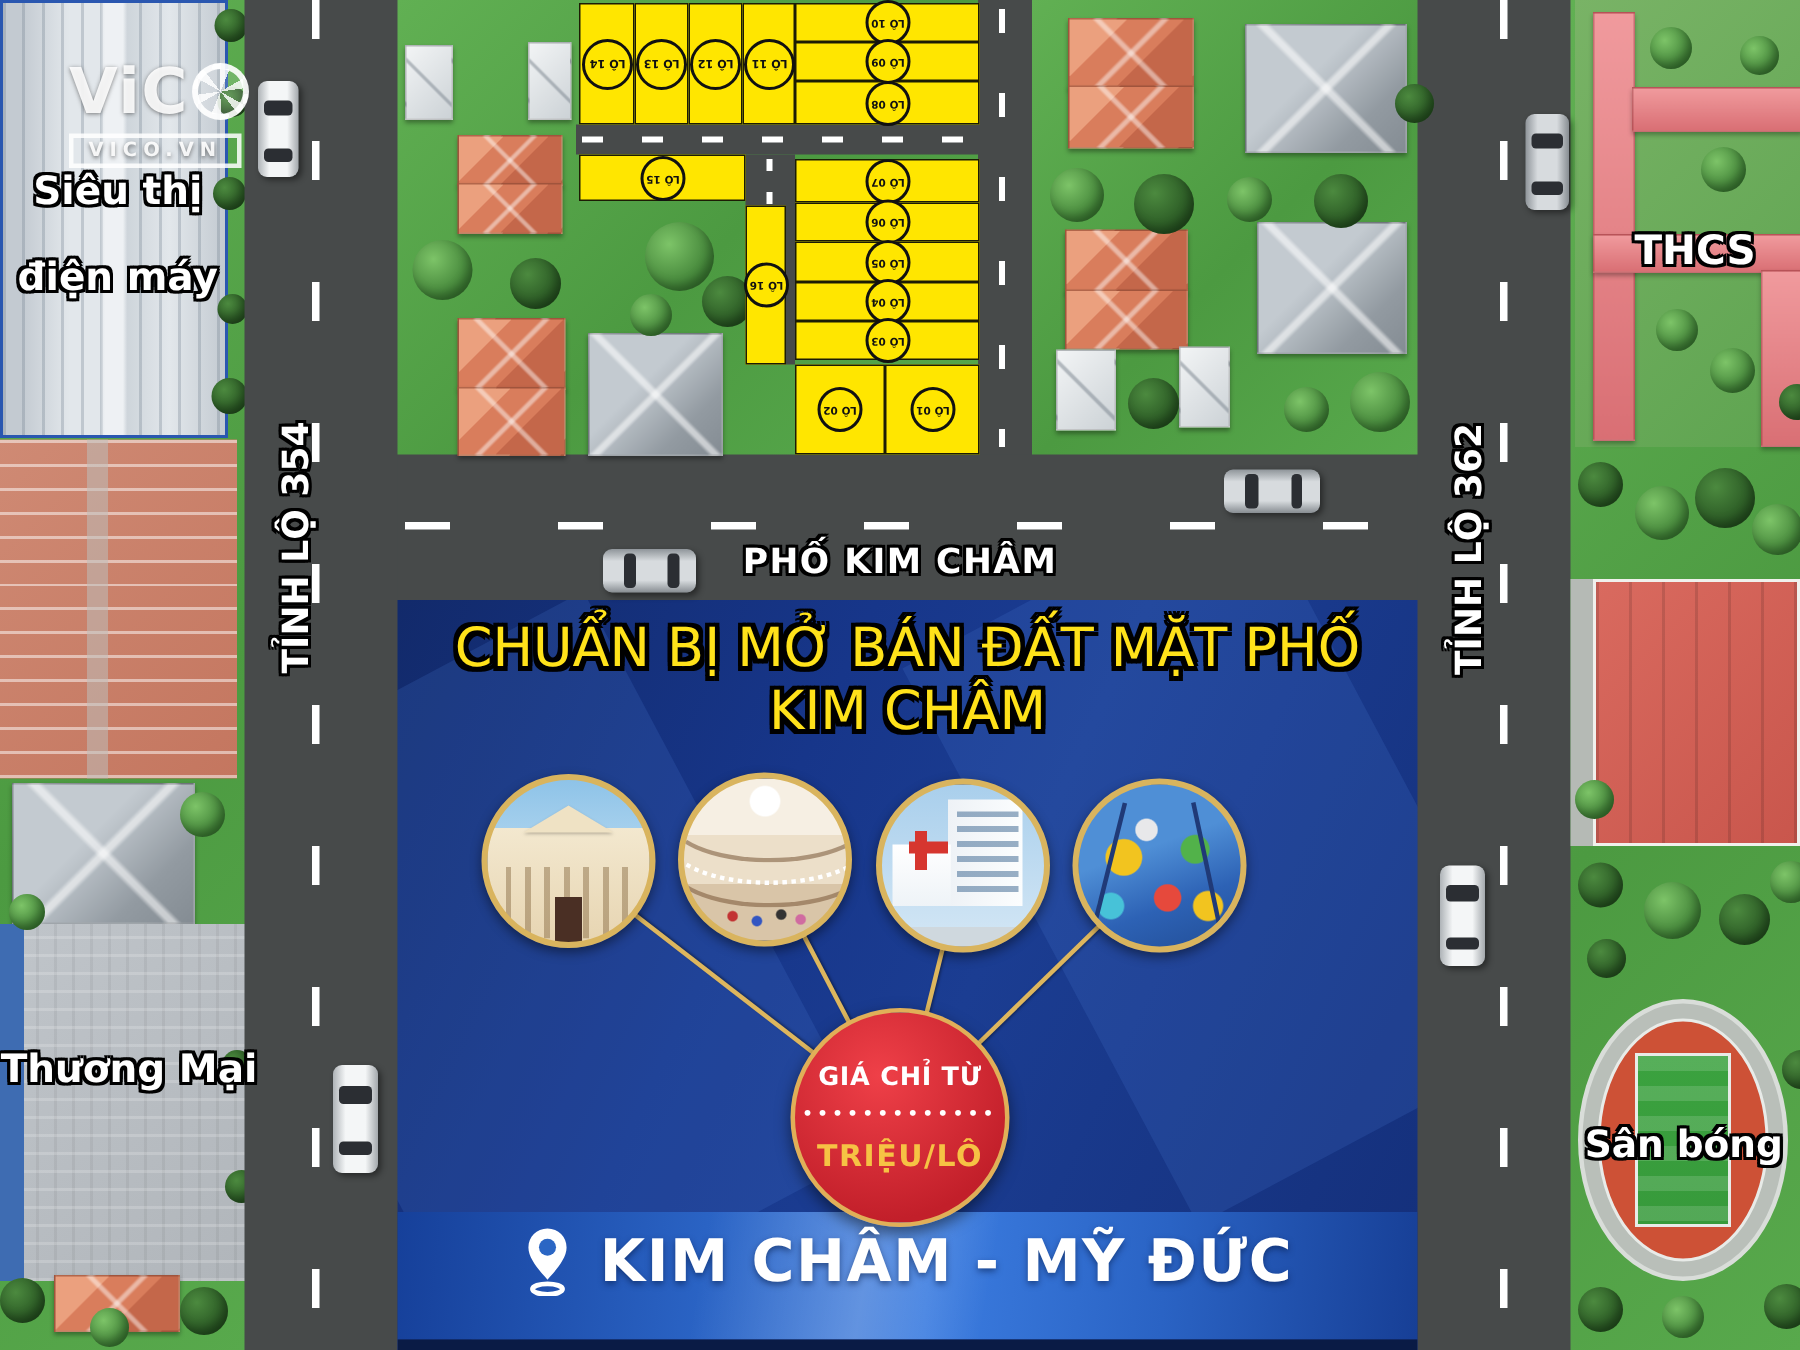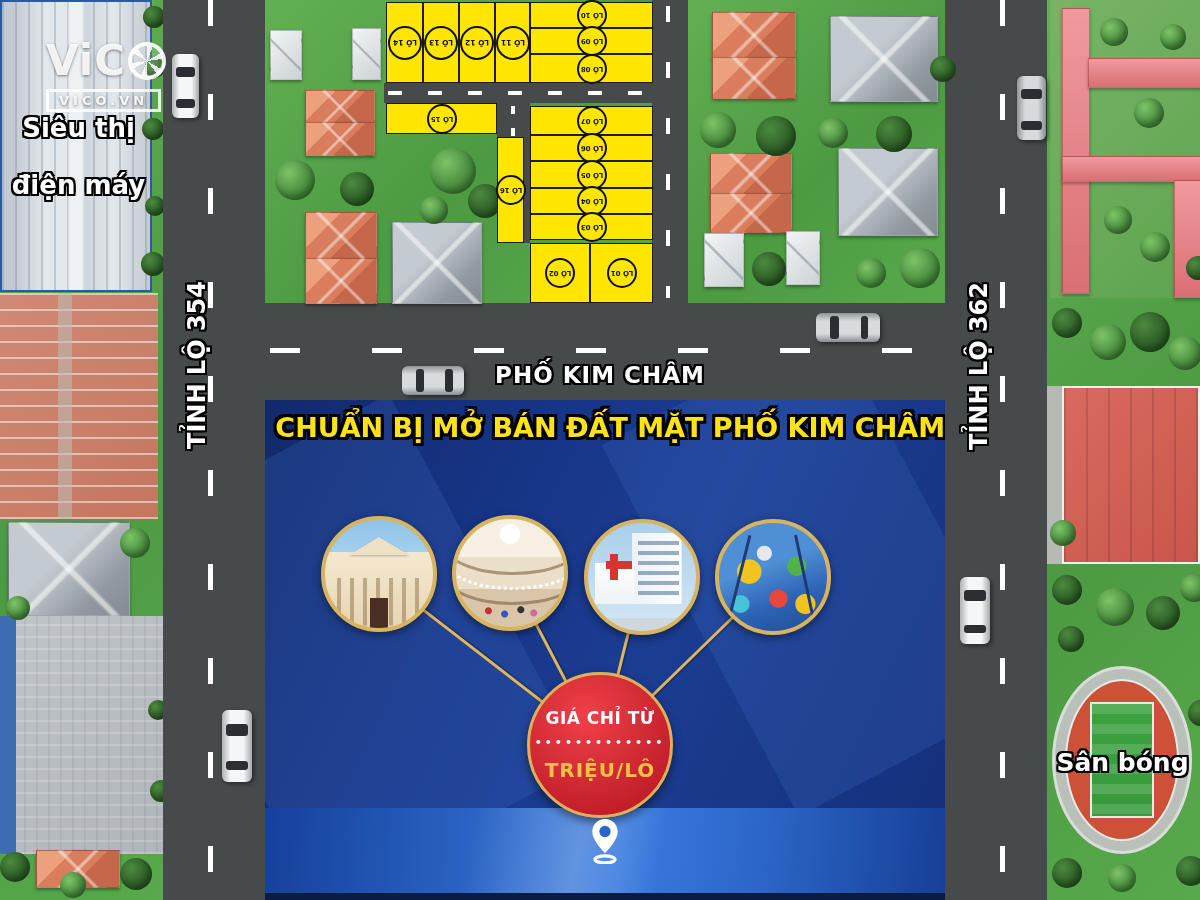--- a/index.html
+++ b/index.html
@@ -60,22 +60,22 @@
   .wm .brand{font-size:42px;font-weight:800;letter-spacing:1px;display:flex;align-items:center;}
   .wm .ap{display:inline-block;width:30px;height:30px;border-radius:50%;margin-left:2px;
       border:4px solid rgba(255,255,255,.9);
       background:repeating-conic-gradient(rgba(255,255,255,.85) 0 22deg,rgba(255,255,255,.15) 22deg 60deg);}
   .wm .dom{margin-top:4px;border:3px solid rgba(255,255,255,.85);padding:1px 10px;
       font-size:13px;font-weight:bold;letter-spacing:4px;display:inline-block;}
   
   .panel{position:absolute;left:265px;top:400px;width:680px;height:500px;overflow:hidden;
       background:linear-gradient(115deg,#122a6b 0%,#17368a 35%,#1b3d92 55%,#142f7a 100%);z-index:8;}
   .streak{position:absolute;background:rgba(80,130,215,.18);transform:rotate(-28deg);}
-  .panel-title{position:absolute;left:0;top:12px;width:100%;text-align:right;z-index:5;
-      color:#FFE21A;font-size:27px;font-weight:700;line-height:1.16;
+  .panel-title{position:absolute;left:0;top:12px;width:100%;text-align:center;z-index:5;
+      color:#FFE21A;font-size:36px;font-weight:400;line-height:1.16;
       text-shadow:-3px -3px 0 #000,3px -3px 0 #000,-3px 3px 0 #000,3px 3px 0 #000,
                   0 -3px 0 #000,0 3px 0 #000,-3px 0 0 #000,3px 0 0 #000;}
   .gold-line{position:absolute;height:3px;background:#DDB65E;transform-origin:0 50%;z-index:2;
       box-shadow:0 1px 2px rgba(0,0,0,.4);}
   .photo{position:absolute;width:116px;height:116px;border-radius:50%;z-index:3;
       border:4px solid #D9B45E;box-sizing:border-box;overflow:hidden;
       box-shadow:0 3px 8px rgba(0,0,0,.45);}
   .photo i{position:absolute;}
   .ph-gov{background:
       linear-gradient(#4a2f24,#4a2f24) 50% 100%/18px 30px no-repeat,
@@ -180,20 +180,21 @@
         <span class="ap"></span>
       </div>
     <div class="dom">VICO.VN</div>
   </div>
 
   <div class="maplabel" style="left:6px;top:100px;width:145px;font-size:26px;line-height:2.2;">
     <span>Siêu thị</span>
     <span>điện máy</span>
   </div>
   <div class="maplabel" style="left:0;top:682px;width:172px;font-size:26px;line-height:2.4;">
+    <span>Thương Mại</span>
   </div>
 
   <div class="road" style="left:163px;top:0;width:102px;height:900px;"></div>
   <div class="dash-v" style="left:208px;top:0;height:900px;"></div>
   <div class="maplabel" style="left:197px;top:365px;width:max-content;font-size:24px;transform:translate(-50%,-50%) rotate(-90deg);white-space:nowrap;">TỈNH LỘ 354</div>
 
   <div class="road" style="left:945px;top:0;width:102px;height:900px;"></div>
   <div class="dash-v" style="left:1000px;top:0;height:900px;"></div>
   <div class="maplabel" style="left:979px;top:366px;width:max-content;font-size:24px;transform:translate(-50%,-50%) rotate(-90deg);white-space:nowrap;">TỈNH LỘ 362</div>
 
@@ -332,20 +333,21 @@
   <div class="pink" style="left:1062px;top:8px;width:26px;height:284px;"></div>
   <div class="pink" style="left:1088px;top:58px;width:112px;height:28px;"></div>
   <div class="pink" style="left:1062px;top:156px;width:138px;height:24px;"></div>
   <div class="pink" style="left:1174px;top:180px;width:26px;height:116px;"></div>
   <b class="t" style="left:1100px;top:18px;width:28px;height:28px;"></b>
   <b class="t" style="left:1134px;top:98px;width:30px;height:30px;"></b>
   <b class="t" style="left:1160px;top:24px;width:26px;height:26px;"></b>
   <b class="t" style="left:1104px;top:206px;width:28px;height:28px;"></b>
   <b class="t" style="left:1140px;top:232px;width:30px;height:30px;"></b>
   <div class="maplabel" style="left:1060px;top:140px;width:140px;font-size:27px;line-height:2.1;z-index:31;">
+    <span>THCS</span>
   </div>
 
   <b class="t dk" style="left:1052px;top:308px;width:30px;height:30px;"></b>
   <b class="t" style="left:1090px;top:324px;width:36px;height:36px;"></b>
   <b class="t dk" style="left:1130px;top:312px;width:40px;height:40px;"></b>
   <b class="t" style="left:1168px;top:336px;width:34px;height:34px;"></b>
 
   <div class="abs" style="left:1047px;top:386px;width:15px;height:178px;background:#b5bab5;"></div>
   <div class="abs" style="left:1062px;top:386px;width:138px;height:178px;
        border:2px solid #f0f0ec;box-sizing:border-box;
@@ -435,16 +437,17 @@
     </div>
 
     <div class="band"></div>
     <div class="band-footer"></div>
     <div class="loc-row">
       <svg width="34" height="46" viewBox="0 0 24 34">
         <path d="M12 0.8C6.6 0.8 2.6 5 2.6 10.1c0 6.1 7 13 9.4 15.9 2.4-2.9 9.4-9.8 9.4-15.9C21.4 5 17.4 0.8 12 0.8z" fill="#fff"></path>
         <circle cx="12" cy="10" r="4.2" fill="#2b66c4"></circle>
         <ellipse cx="12" cy="30.6" rx="7.4" ry="2.6" fill="none" stroke="#fff" stroke-width="2.4"></ellipse>
       </svg>
+      <span class="loc-text">KIM CHÂM - MỸ ĐỨC</span>
     </div>
   </div>
 
 </div>
 
 </body></html>

